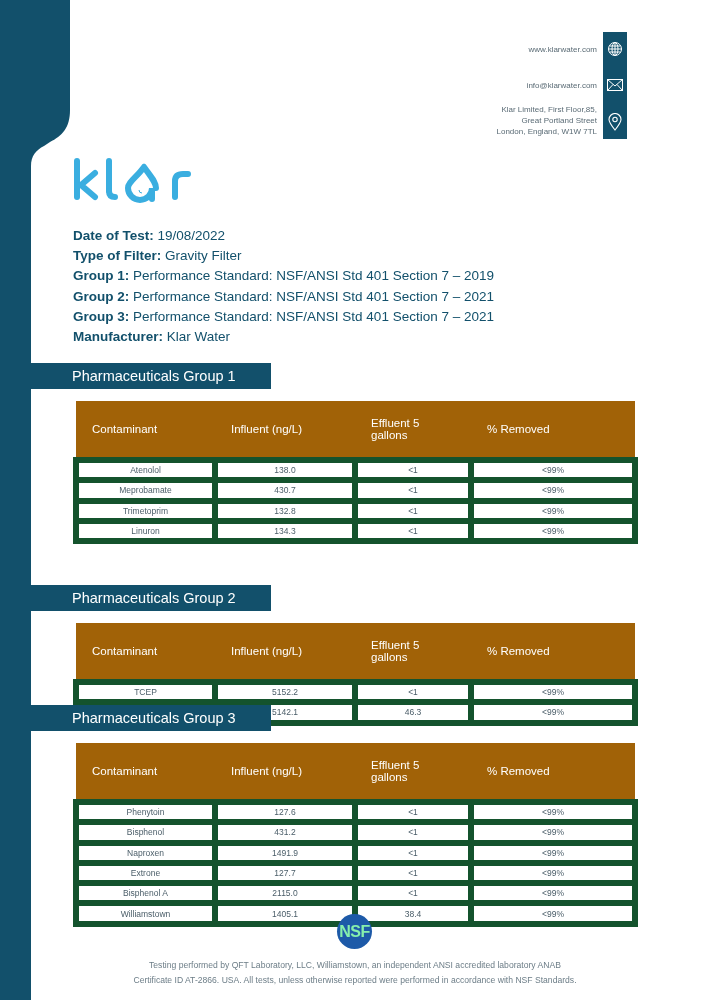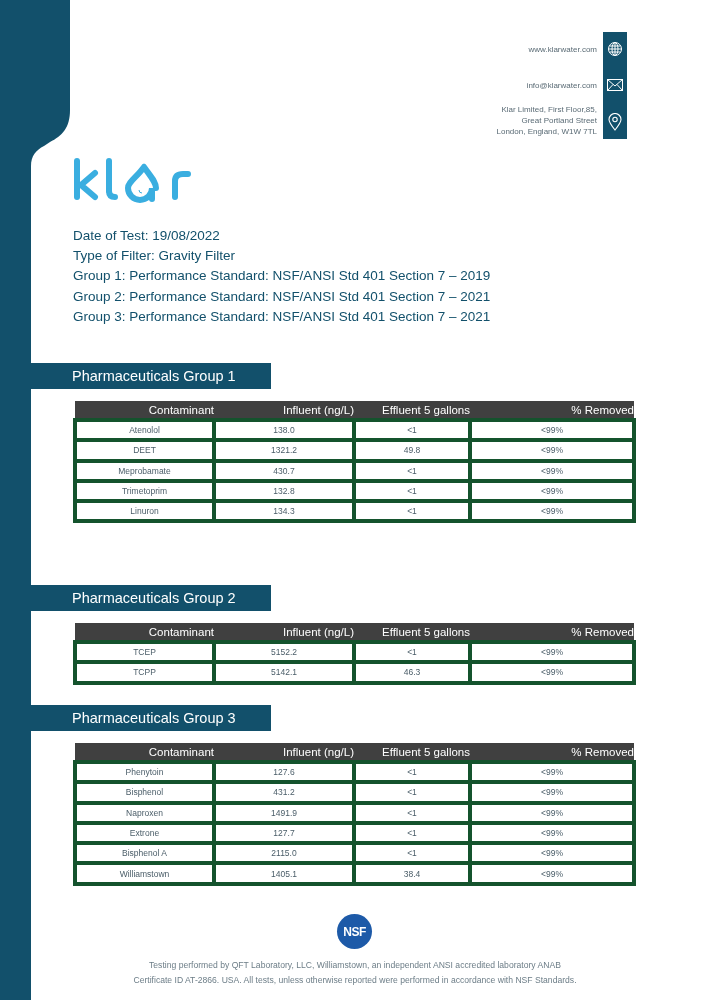--- a/index.html
+++ b/index.html
@@ -11,34 +11,34 @@
     .side-bar svg { display: block; }
     .contact-icons { position: absolute; left: 603px; top: 32px; width: 24px; height: 107px; background: #12506b; }
     .contact-line { position: absolute; right: 110px; font-size: 8px; color: #5a6b75; text-align: right; line-height: 11px; white-space: nowrap; }
     .ci { position: absolute; left: 0; width: 24px; height: 24px; display: flex; align-items: center; justify-content: center; }
 
     
     .logo { position: absolute; left: 71px; top: 155px; }
 
     
     .meta { position: absolute; left: 73px; top: 226px; font-size: 13.5px; line-height: 20.2px; color: #12506b; }
-    .meta b { font-weight: normal; }
+    .meta b { font-weight: bold; }
     .meta span.v { font-weight: normal; }
 
     
     .section-tab { position: absolute; left: 31px; width: 240px; height: 26px; background: #12506b; color: #ffffff; font-size: 14.5px; line-height: 26px; padding-left: 41px; }
 
     
     table.data { position: absolute; left: 73px; width: 559px; border-collapse: collapse; table-layout: fixed; }
-    table.data th { background: #404040; color: #ffffff; font-weight: normal; font-size: 11.5px; height: 19px; text-align: right; padding: 0; }
-    table.data td { border: 4px solid #14532d; font-size: 8.5px; color: #4a5d68; text-align: center; height: 20.3px; padding: 0; }
+    table.data th { background: #a16207; color: #ffffff; font-weight: normal; font-size: 11.5px; height: 19px; text-align: left; padding: 16px; }
+    table.data td { border: 6px solid #14532d; font-size: 8.5px; color: #4a5d68; text-align: center; height: 20.3px; padding: 0; }
     col.c1 { width: 139px; } col.c2 { width: 140px; } col.c3 { width: 116px; } col.c4 { width: 164px; }
 
     
-    .nsf { position: absolute; left: 337px; top: 914px; width: 35px; height: 35px; border-radius: 50%; background: #1d5aa8; color: #ffffff; font-weight: bold; font-size: 12px; display: flex; align-items: center; justify-content: center; letter-spacing: -0.5px; }
+    .nsf { position: absolute; left: 337px; top: 914px; width: 35px; height: 35px; border-radius: 50%; background: #1d5aa8; color: #86efac; font-weight: bold; font-size: 16px; display: flex; align-items: center; justify-content: center; letter-spacing: -0.5px; }
     .footer { position: absolute; left: 90px; top: 958px; width: 530px; text-align: center; font-size: 8.6px; line-height: 15px; color: #6c7d87; }
   </style>
 </head>
 <body>
 
 <div class="side-bar">
   <svg width="71" height="1000" viewBox="0 0 71 1000">
     <path d="M0 0 H70 V110 C70 128 62 136 50 142 L44 146 C36 150 31 156 31 166 V1000 H0 Z" fill="#12506b"></path>
   </svg>
 </div>
@@ -92,20 +92,21 @@
     <path d="M68 35 A3 3 0 0 0 71 38" stroke="#3aaee0" stroke-width="1" fill="none"></path>
   </svg>
 </div>
 
 <div class="meta">
   <div><b>Date of Test:</b> <span class="v">19/08/2022</span></div>
   <div><b>Type of Filter:</b> <span class="v">Gravity Filter</span></div>
   <div><b>Group 1:</b> <span class="v">Performance Standard: NSF/ANSI Std 401 Section 7 – 2019</span></div>
   <div><b>Group 2:</b> <span class="v">Performance Standard: NSF/ANSI Std 401 Section 7 – 2021</span></div>
   <div><b>Group 3:</b> <span class="v">Performance Standard: NSF/ANSI Std 401 Section 7 – 2021</span></div>
+  <div><b>Manufacturer:</b> <span class="v">Klar Water</span></div>
 </div>
 
 <div class="section-tab" style="top:363px;">Pharmaceuticals Group 1</div>
 <table class="data" style="top:401px;">
   <colgroup>
       <col class="c1">
       <col class="c2">
       <col class="c3">
       <col class="c4">
     </colgroup>
@@ -118,26 +119,20 @@
   </tr>
     </thead>
   <tbody>
       <tr>
         <td>Atenolol</td>
         <td>138.0</td>
         <td>&lt;1</td>
         <td>&lt;99%</td>
       </tr>
       <tr>
-        <td>DEET</td>
-        <td>1321.2</td>
-        <td>49.8</td>
-        <td>&lt;99%</td>
-      </tr>
-      <tr>
         <td>Meprobamate</td>
         <td>430.7</td>
         <td>&lt;1</td>
         <td>&lt;99%</td>
       </tr>
       <tr>
         <td>Trimetoprim</td>
         <td>132.8</td>
         <td>&lt;1</td>
         <td>&lt;99%</td>

